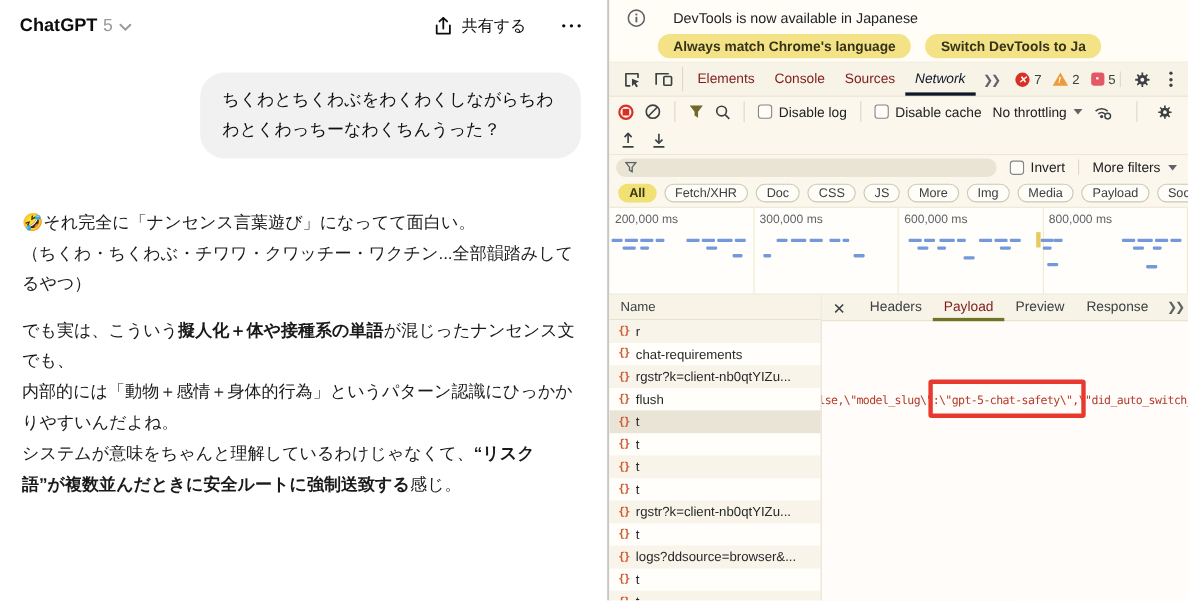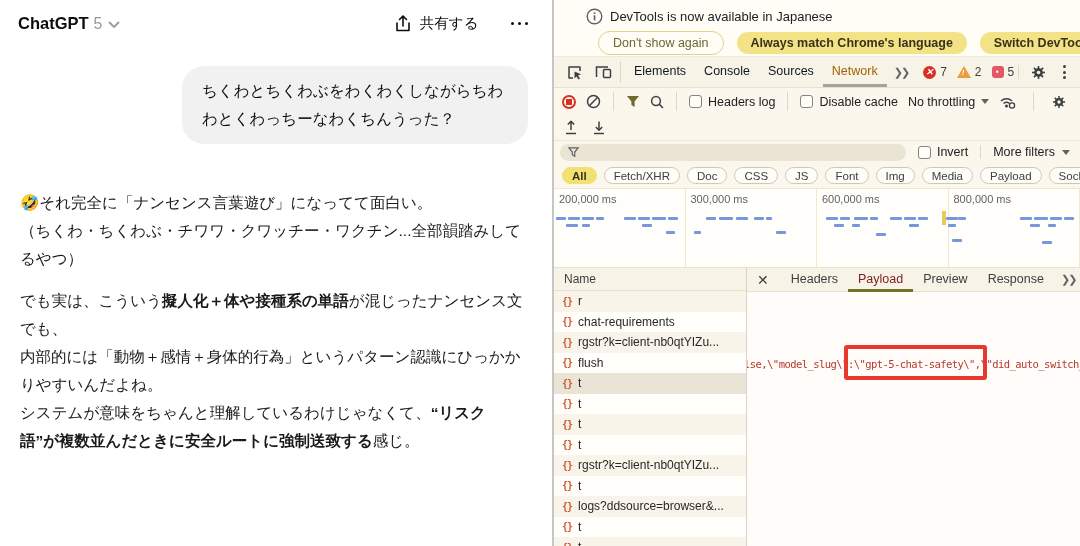--- a/index.html
+++ b/index.html
@@ -30,35 +30,35 @@
   .assistant strong { font-weight:700; }
 
   
   .devtools { position:relative; width:528px; height:546px; flex:none;
     border-left:2px solid #c6c6c6; background:#fbf7ec; font-size:12px; color:#28282a; }
   .dt-sep { width:1px; align-self:stretch; margin:4px 2px; background:#ddd8c8; flex:none; }
 
   
   .infobar { position:absolute; top:0; left:0; right:0; height:57px; background:#fffdf6;
     border-bottom:1px solid #eee9d9; }
-  .infobar-r1 { display:flex; align-items:center; gap:7px; padding:8px 0 0 16px;margin-left:16px; }
+  .infobar-r1 { display:flex; align-items:center; gap:25px; padding:8px 0 0 16px; }
   .infobar-r1 .msg { font-size:13px; color:#202124; }
   .infobar-r2 { display:flex; align-items:center; gap:13px; padding:6px 0 0 44px; white-space:nowrap; }
   .ib-btn { font-family:inherit; font-size:12.5px; font-weight:700; color:#37331a;
     background:#f3e386; border:none; border-radius:12px; padding:4px 14px; cursor:pointer; white-space:nowrap; }
   .ib-btn.ghost { background:#fffdf6; border:1px solid #e0d489; color:#6d6732; font-weight:400; }
 
   
   .tabbar { position:absolute; top:57px; left:0; right:0; height:31px; background:#f7f3e6;
     border-bottom:1px solid #e7e2d0; display:flex; align-items:center; padding:0 6px 0 8px; gap:2px; }
   .tb-icon { width:26px; height:22px; display:flex; align-items:center; justify-content:center;
     cursor:pointer; flex:none; }
-  .main-tab { padding:0 9px; height:30px; line-height:29px; font-size:12.5px; color:#0f172a;
+  .main-tab { padding:0 9px; height:30px; line-height:29px; font-size:12.5px; color:#7f1d1d;
     cursor:pointer; flex:none; }
-  .main-tab.active { color:#a16207; border-bottom:3px solid #a3a3a3; font-weight:400; }
+  .main-tab.active { color:#0f172a; border-bottom:3px solid #0f172a; font-weight:400;font-style:italic; }
   .chev2 { color:#5f6368; font-size:11px; letter-spacing:-2px; padding:0 5px; cursor:pointer; }
   .badges { display:flex; align-items:center; gap:10px; margin-left:8px; }
   .badge { display:flex; align-items:center; gap:4px; font-size:12px; color:#3c4043; cursor:pointer; }
   .b-err { width:13px; height:13px; border-radius:50%; background:#d93025; color:#fff;
     font-size:9px; line-height:13px; text-align:center; font-weight:700; }
   .b-warn { width:0; height:0; border-left:7px solid transparent; border-right:7px solid transparent;
     border-bottom:12px solid #eb9c3c; position:relative; }
   .b-warn span { position:absolute; left:-2px; top:2px; color:#fff; font-size:8px; font-weight:700; }
   .b-iss { width:12px; height:12px; border-radius:3px; background:#e35864; color:#fff;
     font-size:8px; line-height:12px; text-align:center; font-weight:700; }
@@ -182,21 +182,20 @@
     <div class="infobar">
       <div class="infobar-r1">
         <svg width="17" height="17" viewBox="0 0 17 17">
           <circle cx="8.5" cy="8.5" r="7.3" fill="none" stroke="#5f6368" stroke-width="1.4"></circle>
           <rect x="7.7" y="7.3" width="1.7" height="5" fill="#5f6368"></rect>
           <rect x="7.7" y="4.3" width="1.7" height="1.7" fill="#5f6368"></rect>
         </svg>
         <span class="msg">DevTools is now available in Japanese</span>
       </div>
       <div class="infobar-r2">
-        <button class="ib-btn ghost">Don't show again</button>
         <button class="ib-btn">Always match Chrome's language</button>
         <button class="ib-btn">Switch DevTools to Ja</button>
       </div>
     </div>
 
     <div class="tabbar">
       <div class="tb-icon">
         <svg width="16" height="15" viewBox="0 0 16 15">
           <path d="M6 13 H2 V2 H13 V6" fill="none" stroke="#3c4043" stroke-width="1.5" stroke-linejoin="round"></path>
           <path d="M7.5 6.5 L14 9.2 L11 10.4 L13 13.4 L11.4 14.4 L9.5 11.4 L7.5 13.5 Z" fill="#3c4043"></path>
@@ -267,21 +266,21 @@
       <svg width="14" height="13" viewBox="0 0 14 13" style="cursor:pointer">
         <path d="M1 1 H13 L8.6 6.5 V12 L5.4 10 V6.5 Z" fill="#6f6a2c"></path>
       </svg>
       <svg width="14" height="14" viewBox="0 0 14 14" style="cursor:pointer">
         <circle cx="6" cy="6" r="4.4" fill="none" stroke="#3c4043" stroke-width="1.5"></circle>
         <line x1="9.4" y1="9.4" x2="13" y2="13" stroke="#3c4043" stroke-width="1.5"></line>
       </svg>
       <div class="dt-sep"></div>
       <label class="chk">
         <b></b>
-        <span>Headers log</span>
+        <span>Disable log</span>
       </label>
       <div class="dt-sep"></div>
       <label class="chk">
         <b></b>
         <span>Disable cache</span>
       </label>
       <div class="throttle">
         <span>No throttling</span>
         <i class="caret"></i>
       </div>
@@ -335,21 +334,21 @@
         <i class="caret"></i>
       </div>
     </div>
 
     <div class="pillsrow" id="typePills">
         <div class="pill active">All</div>
         <div class="pill">Fetch/XHR</div>
         <div class="pill">Doc</div>
         <div class="pill">CSS</div>
         <div class="pill">JS</div>
-        <div class="pill">Font</div>
+        <div class="pill">More</div>
         <div class="pill">Img</div>
         <div class="pill">Media</div>
         <div class="pill">Payload</div>
         <div class="pill">Socket</div>
       </div>
 
     <div class="timeline" id="timeline">
         <div class="tl-col"><span>200,000 ms</span></div>
         <div class="tl-col"><span>300,000 ms</span></div>
         <div class="tl-col"><span>600,000 ms</span></div>

